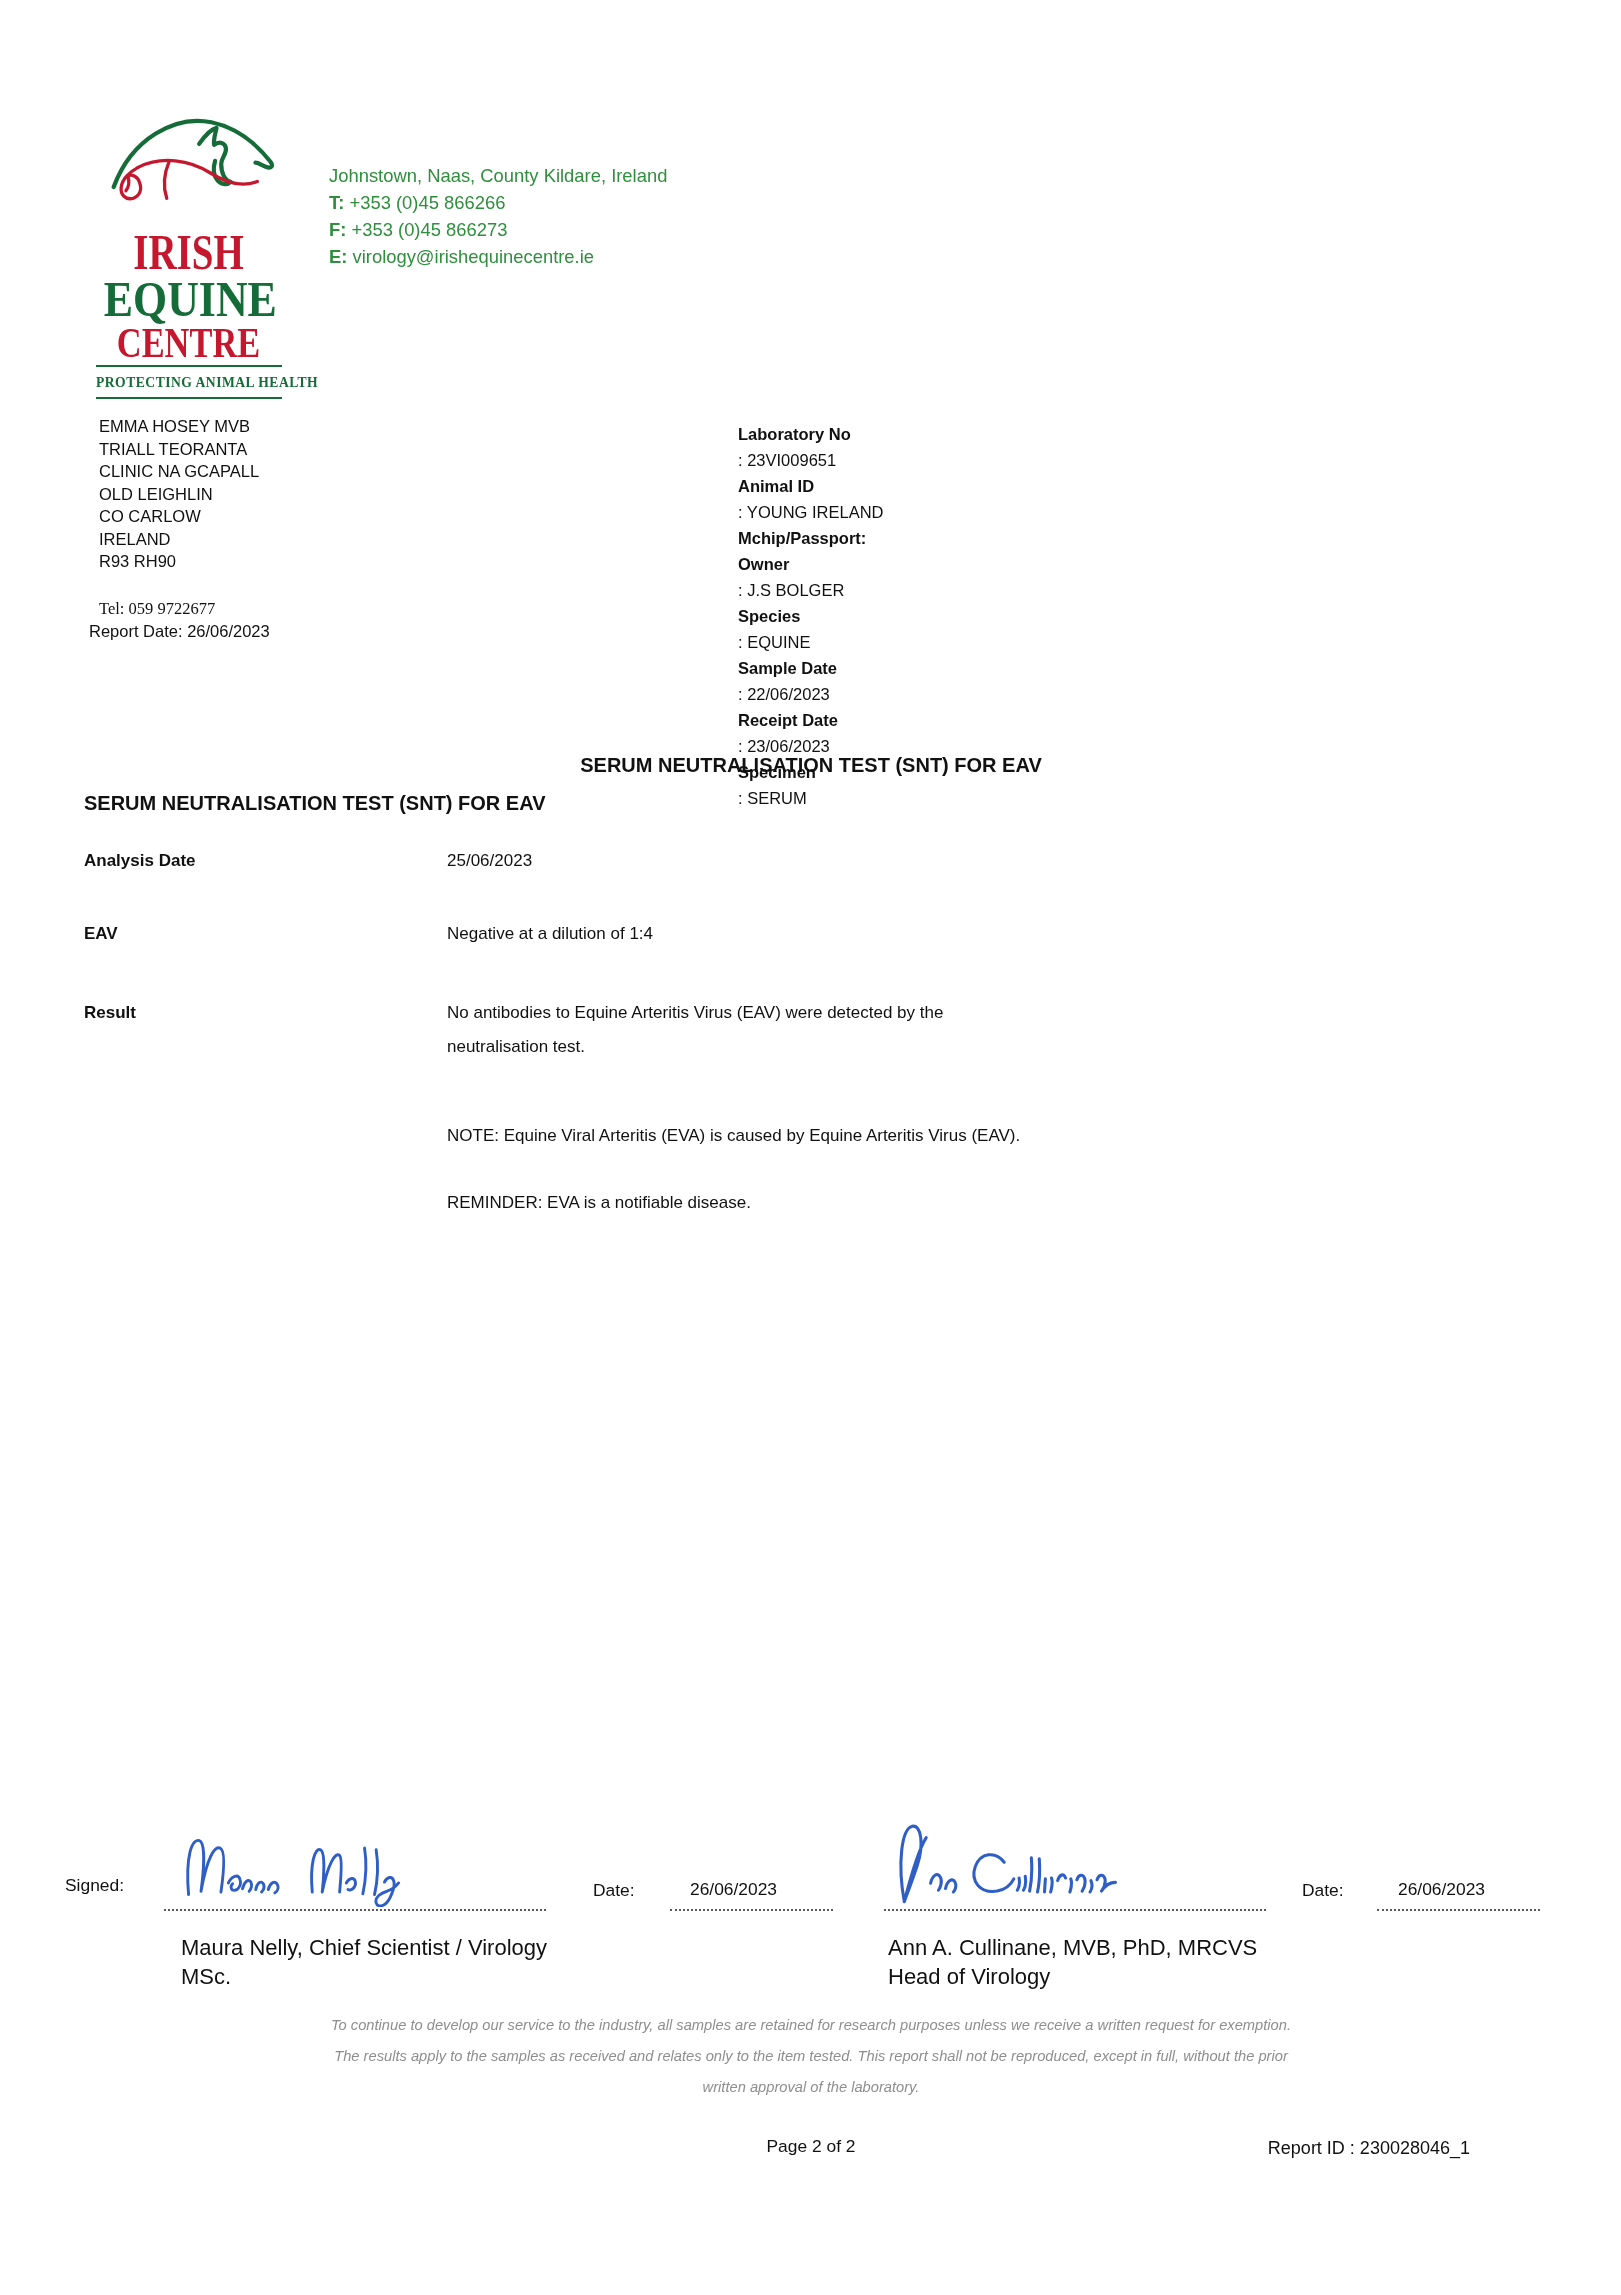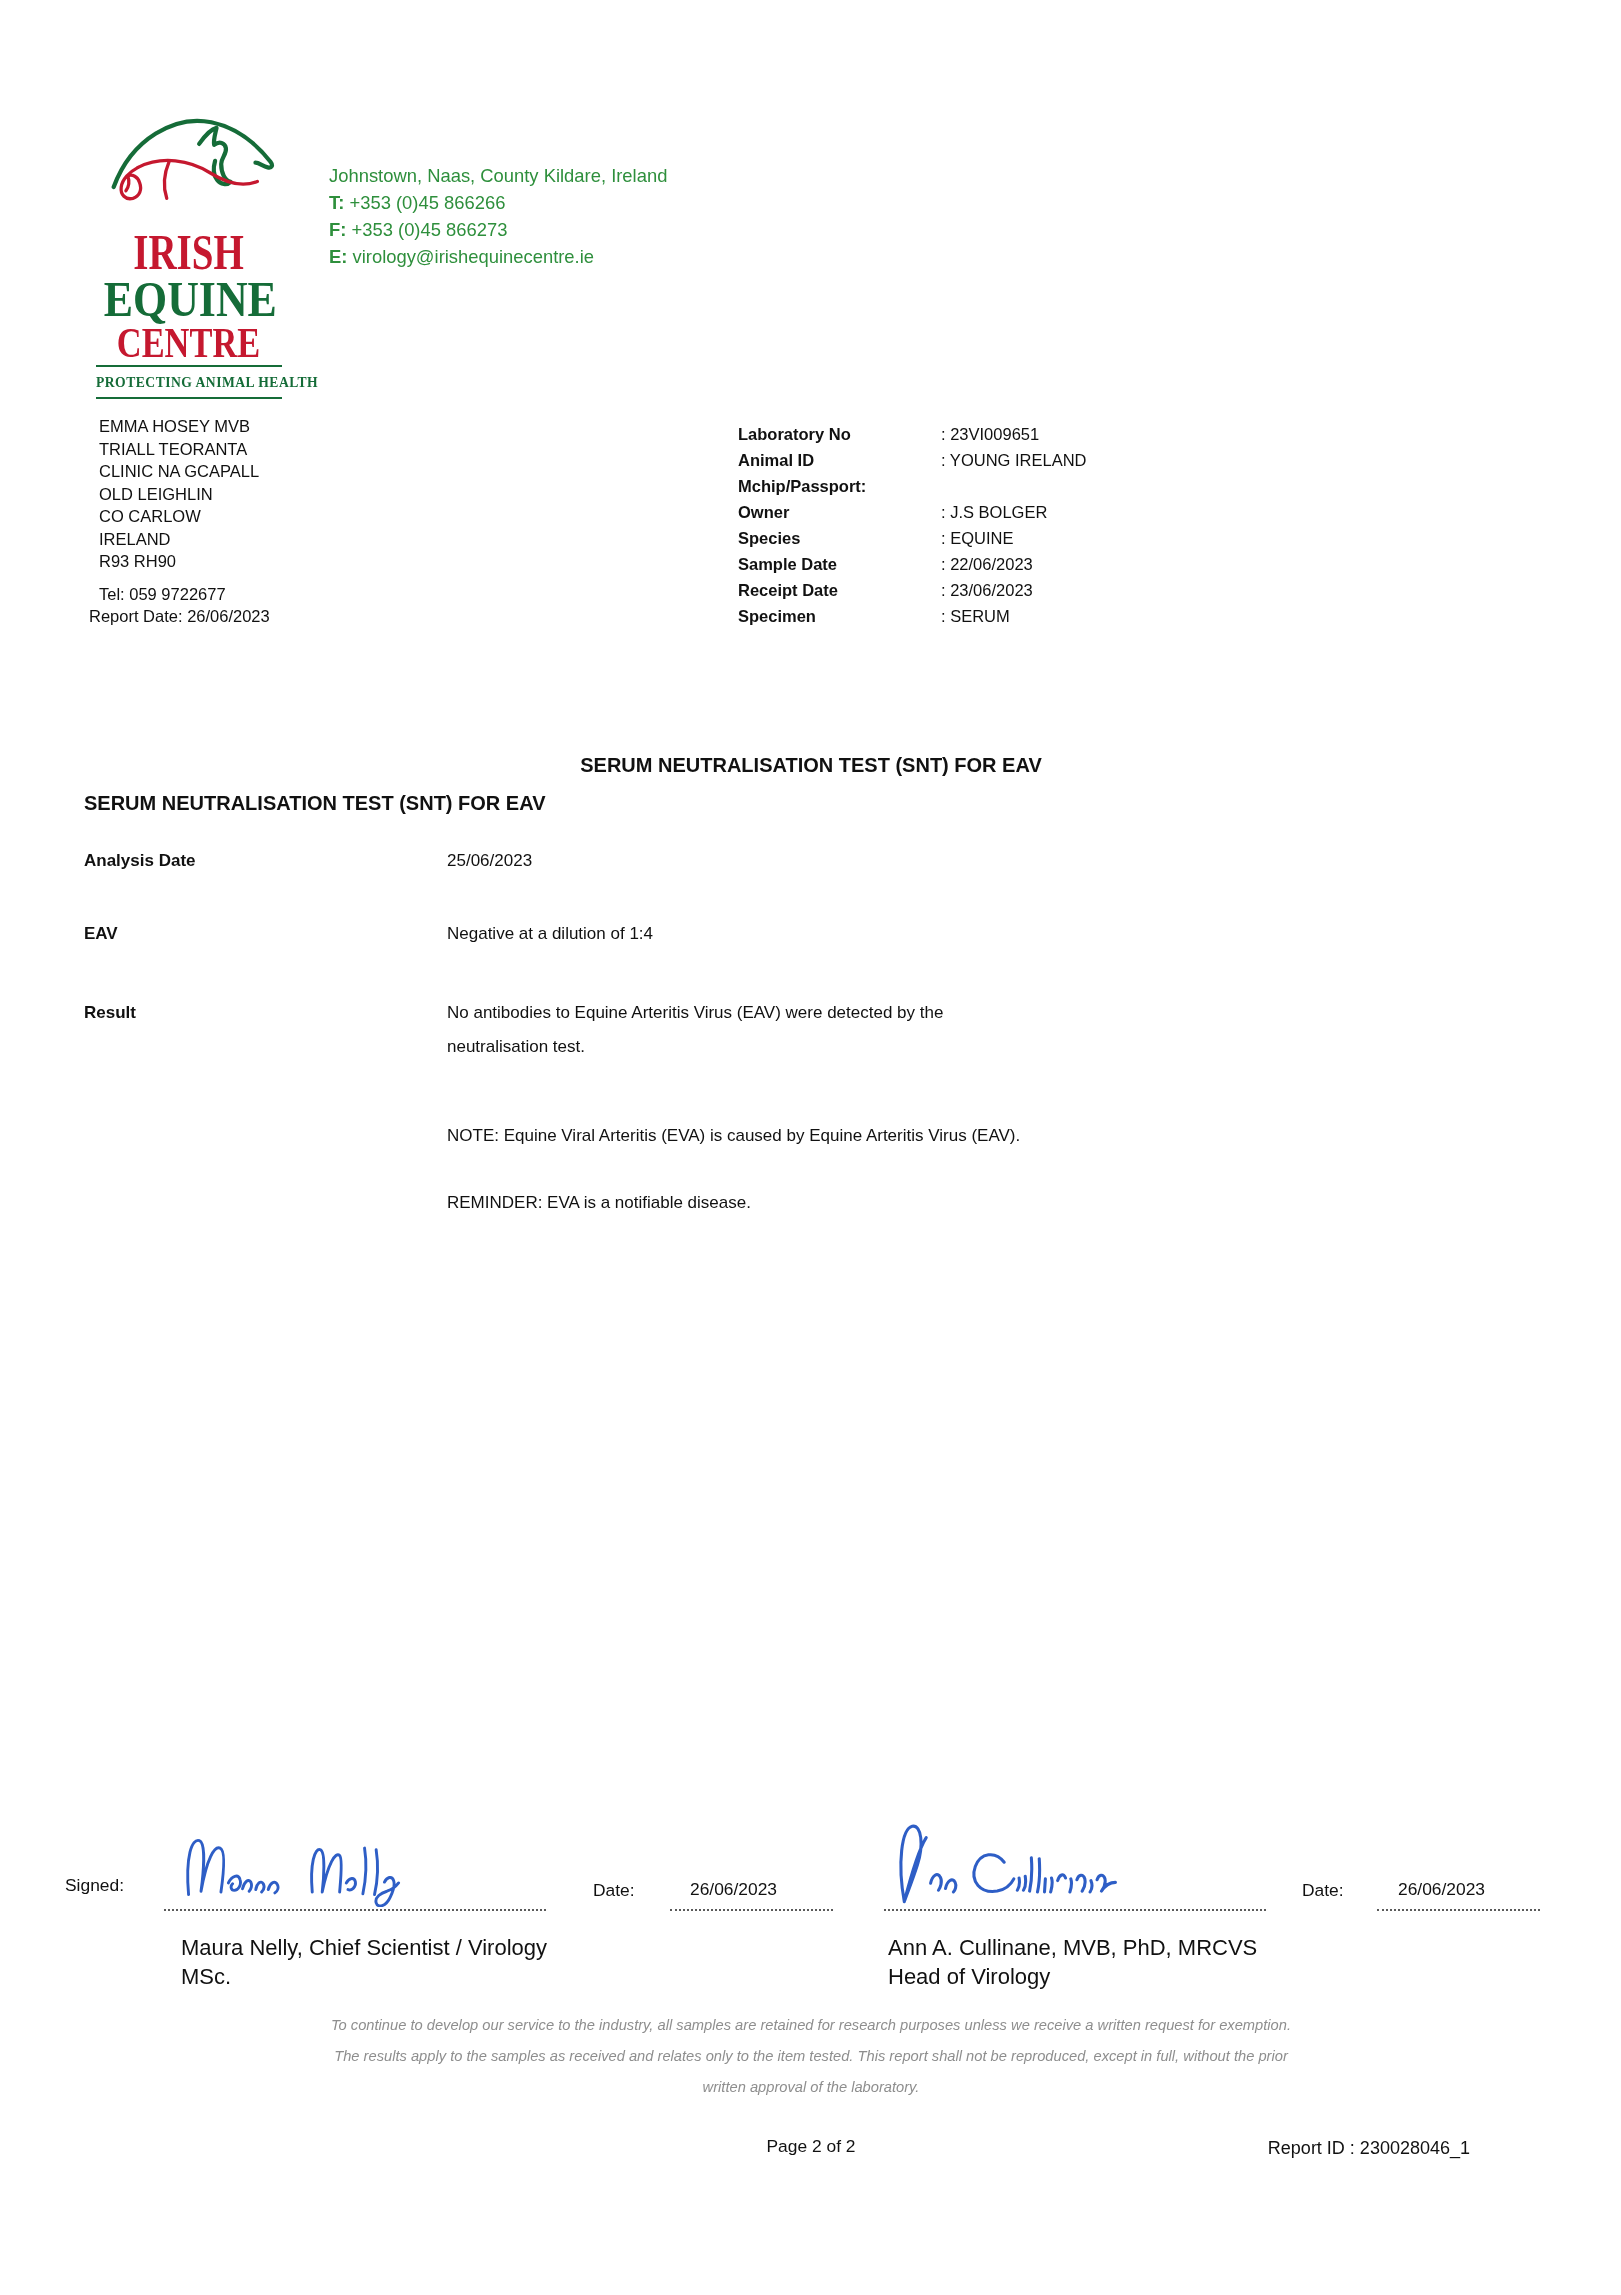--- a/index.html
+++ b/index.html
@@ -32,24 +32,24 @@
     border-top:2.8px solid var(--brand_green);border-bottom:2.8px solid var(--brand_green);
     padding:7.3px 0 5.5px;}
   .tagline{font-family:"Liberation Serif","DejaVu Serif",serif;font-weight:700;font-size:14.2px;
     color:var(--brand_green);letter-spacing:0.5px;white-space:nowrap;transform:scaleX(.96);transform-origin:left;}
   
   .contact{position:absolute;left:329px;top:162px;font-size:18.4px;line-height:27px;color:var(--contact_green);}
   .contact b{font-weight:700;}
   
   .recipient{position:absolute;left:89px;top:415px;font-size:16.5px;line-height:22.5px;}
   .recipient .addr{padding-left:10px;}
-  .recipient .tel{padding-left:10px;margin-top:10px;}
+  .recipient .tel{padding-left:10px;margin-top:25px;font-family:Liberation Serif, serif;}
   
   .sample{position:absolute;left:738px;top:421px;font-size:16.5px;line-height:26px;}
-  .srow{display:flex;}
+  .srow{display:flex;flex-direction:column;}
   .slabel{width:203px;font-weight:700;flex:0 0 auto;}
   .svalue{white-space:nowrap;}
   
   .title{position:absolute;left:0;top:754px;width:100%;text-align:center;font-weight:700;font-size:20px;}
   .reportbody{position:absolute;left:84px;top:792px;width:1249px;font-size:17px;}
   .heading{font-weight:700;font-size:20px;line-height:23px;}
   .frow{display:flex;line-height:34px;}
   .frow .flabel{width:363px;font-weight:700;flex:0 0 auto;}
   .frow .fvalue{width:597px;}
   .frow-analysis{margin-top:28.5px;}

